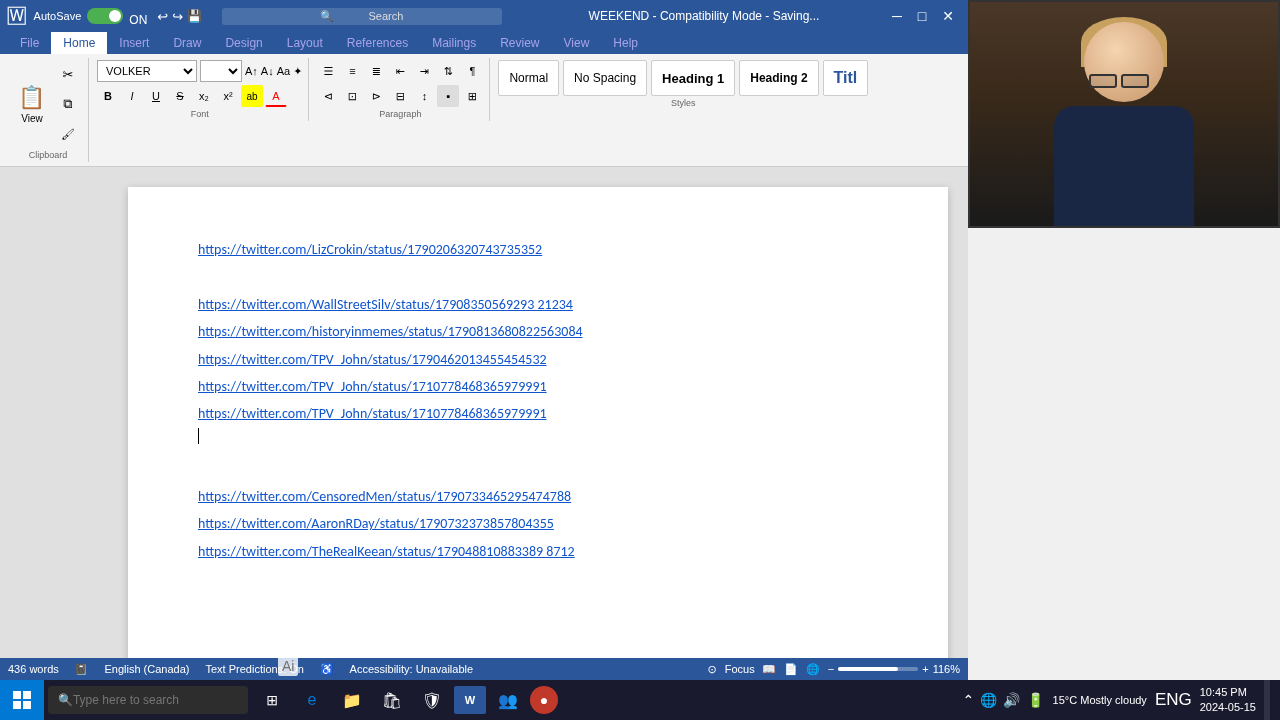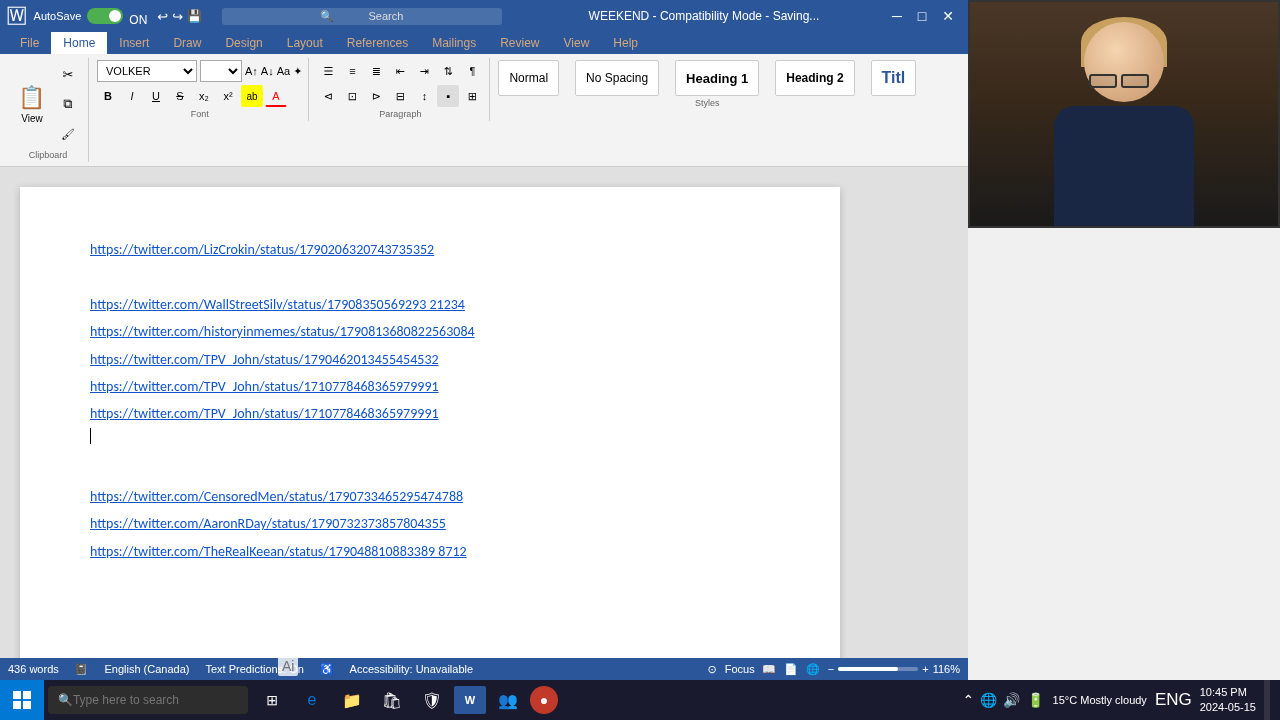--- a/index.html
+++ b/index.html
@@ -63,21 +63,21 @@
       border-radius: 3px; padding: 2px 8px; font-size: 11px; color: #ddd; width: 280px;
       justify-content: center; gap: 6px; margin: 0 20px;
     }
 
     
     .ribbon { background: #f3f3f3; border-bottom: 1px solid #ccc; }
     .ribbon-tabs {
       display: flex; background: #2b579a; padding: 0 8px;
     }
     .ribbon-tab {
-      padding: 4px 12px; color: #fdba74; font-size: 12px; cursor: pointer; opacity: 0.8;
+      padding: 4px 12px; color: #c4b5fd; font-size: 12px; cursor: pointer; opacity: 0.8;
     }
     .ribbon-tab.active { background: #ffffff; color: #2b579a; opacity: 1; }
     .ribbon-content {
       display: flex; align-items: flex-start; padding: 4px 8px; gap: 2px; background: #f3f3f3;
     }
     .ribbon-group {
       display: flex; flex-direction: column; align-items: center; padding: 2px 6px;
       border-right: 1px solid #ccc; min-width: 60px;
     }
     .ribbon-group-last { border-right: none; }
@@ -114,21 +114,21 @@
       padding: 2px 10px; font-size: 12px; border: 1px solid #ccc;
       border-radius: 2px; cursor: pointer; background: white; height: 36px;
       display: flex; align-items: center;
     }
     .style-heading1 { font-weight: bold; font-size: 13px; }
     .style-heading2 { font-weight: bold; font-size: 12px; }
     .style-title { font-size: 16px; font-weight: bold; color: #2b579a; }
 
     
     .doc-area {
-      flex: 1; background: #e0e0e0; overflow-y: auto; padding: 20px; display: flex; justify-content: flex-start;
+      flex: 1; background: #e0e0e0; overflow-y: auto; padding: 20px; display: flex; justify-content: flex-end;
     }
     .doc-page {
       background: white; width: 820px; min-height: 580px; padding: 50px 70px;
       box-shadow: 0 2px 8px rgba(0,0,0,0.2);
     }
     .doc-link {
       display: block; color: #1155cc; text-decoration: underline;
       font-size: 14px; margin-bottom: 2px; font-family: 'Calibri', Arial, sans-serif;
       line-height: 1.8;
     }
@@ -298,21 +298,21 @@
             <span class="fmt-btn">⊟</span>
             <span class="fmt-btn">↕</span>
             <span class="fmt-btn" style="background:#ddd;">▪</span>
             <span class="fmt-btn">⊞</span>
           </div>
         </div>
         <div class="ribbon-group-label">Paragraph</div>
       </div>
 
       <div class="ribbon-group ribbon-group-last">
-        <div style="display:flex;gap:16px;align-items:center;">
+        <div style="display:flex;gap:4px;align-items:center;">
           <div class="style-btn">Normal</div>
           <div class="style-btn">No Spacing</div>
           <div class="style-btn style-heading1">Heading 1</div>
           <div class="style-btn style-heading2">Heading 2</div>
           <div class="style-btn style-title">Titl</div>
         </div>
         <div class="ribbon-group-label">Styles</div>
       </div>
 
     </div>

